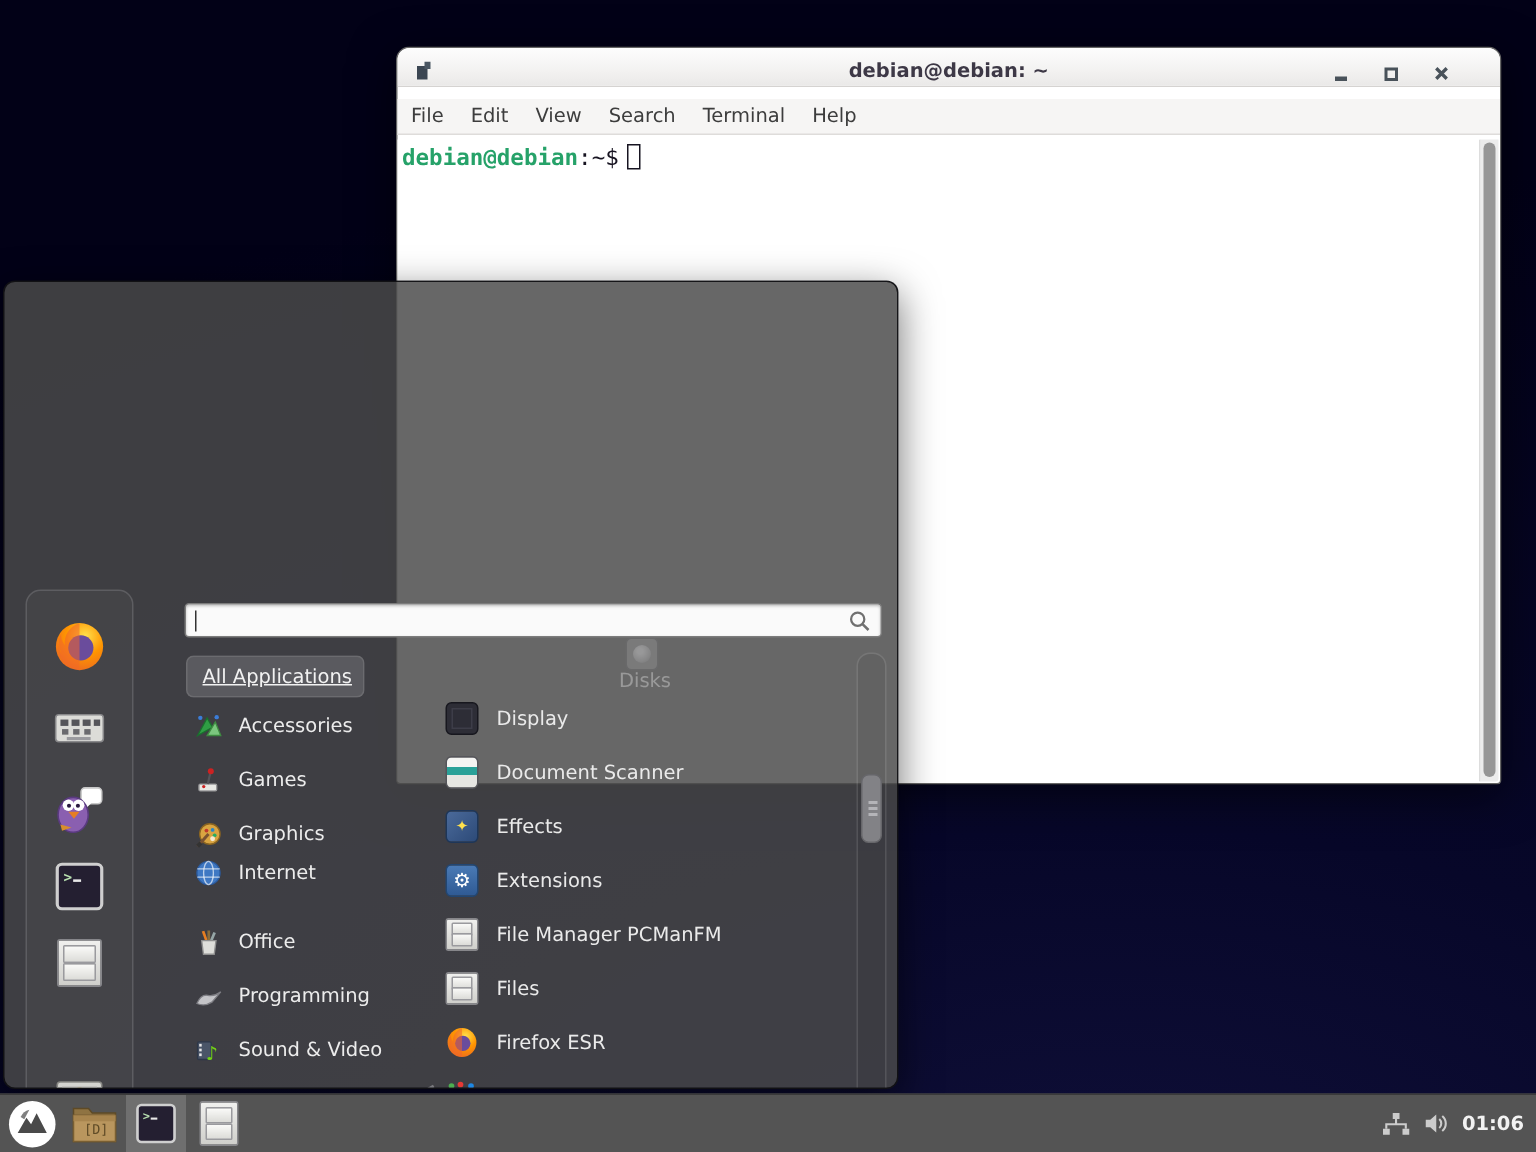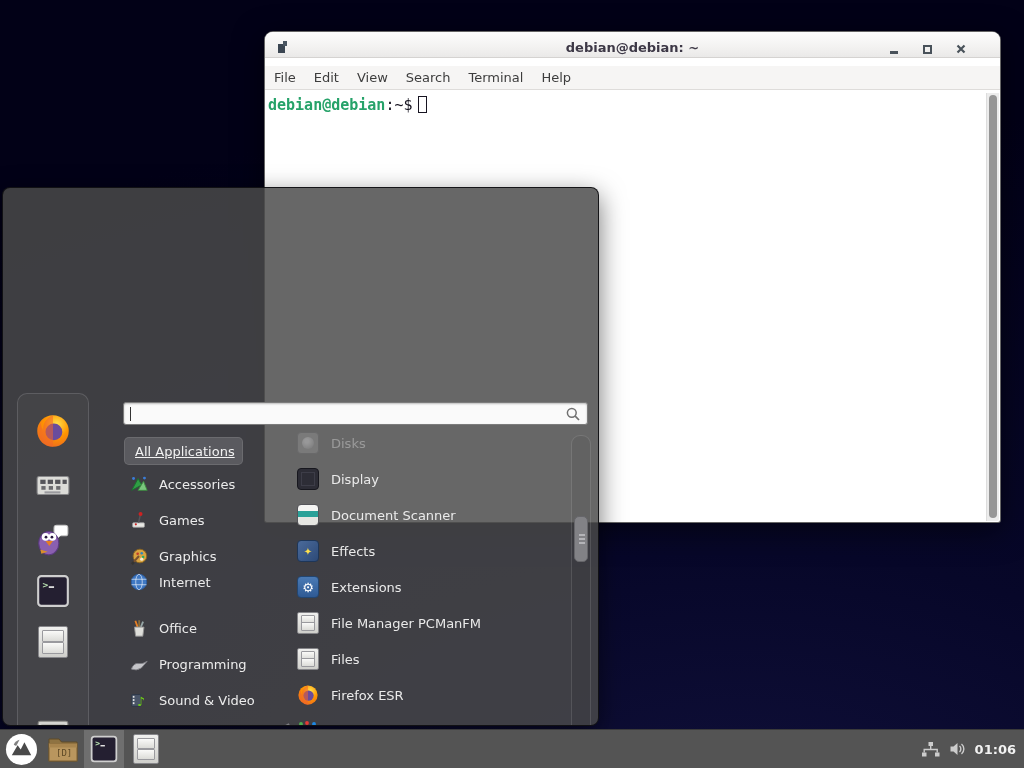--- a/index.html
+++ b/index.html
@@ -325,21 +325,21 @@
         <rect x="4.2" y="10" width="1.8" height="2" fill="#e8e8e8"></rect>
       <rect x="4.2" y="13.5" width="1.8" height="2" fill="#e8e8e8"></rect>
       <text x="9" y="18" font-size="14" fill="#73d216" font-weight="bold">♪</text>
     </svg>
       <span>Sound &amp; Video</span>
   </div>
   <div class="cat-row abs" style="top:530px;">
     
   </div>
 
-  <div class="app-row abs faded" style="top:237px;">
+  <div class="app-row abs faded" style="top:237px;flex-direction:column;">
     <span class="app-ic ic-disks"></span>
     <span>Disks</span>
   </div>
   <div class="app-row abs" style="top:273px;">
     <span class="app-ic ic-display"></span>
     <span>Display</span>
   </div>
   <div class="app-row abs" style="top:309px;">
     <span class="app-ic ic-docscan"></span>
     <span>Document Scanner</span>

